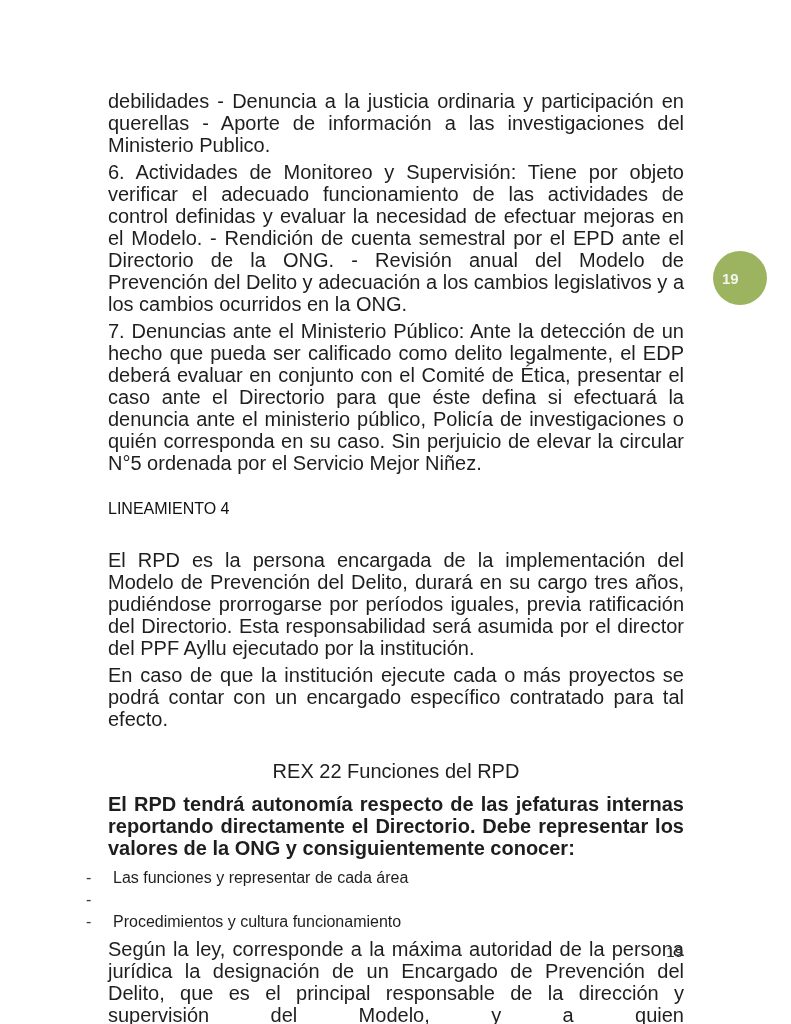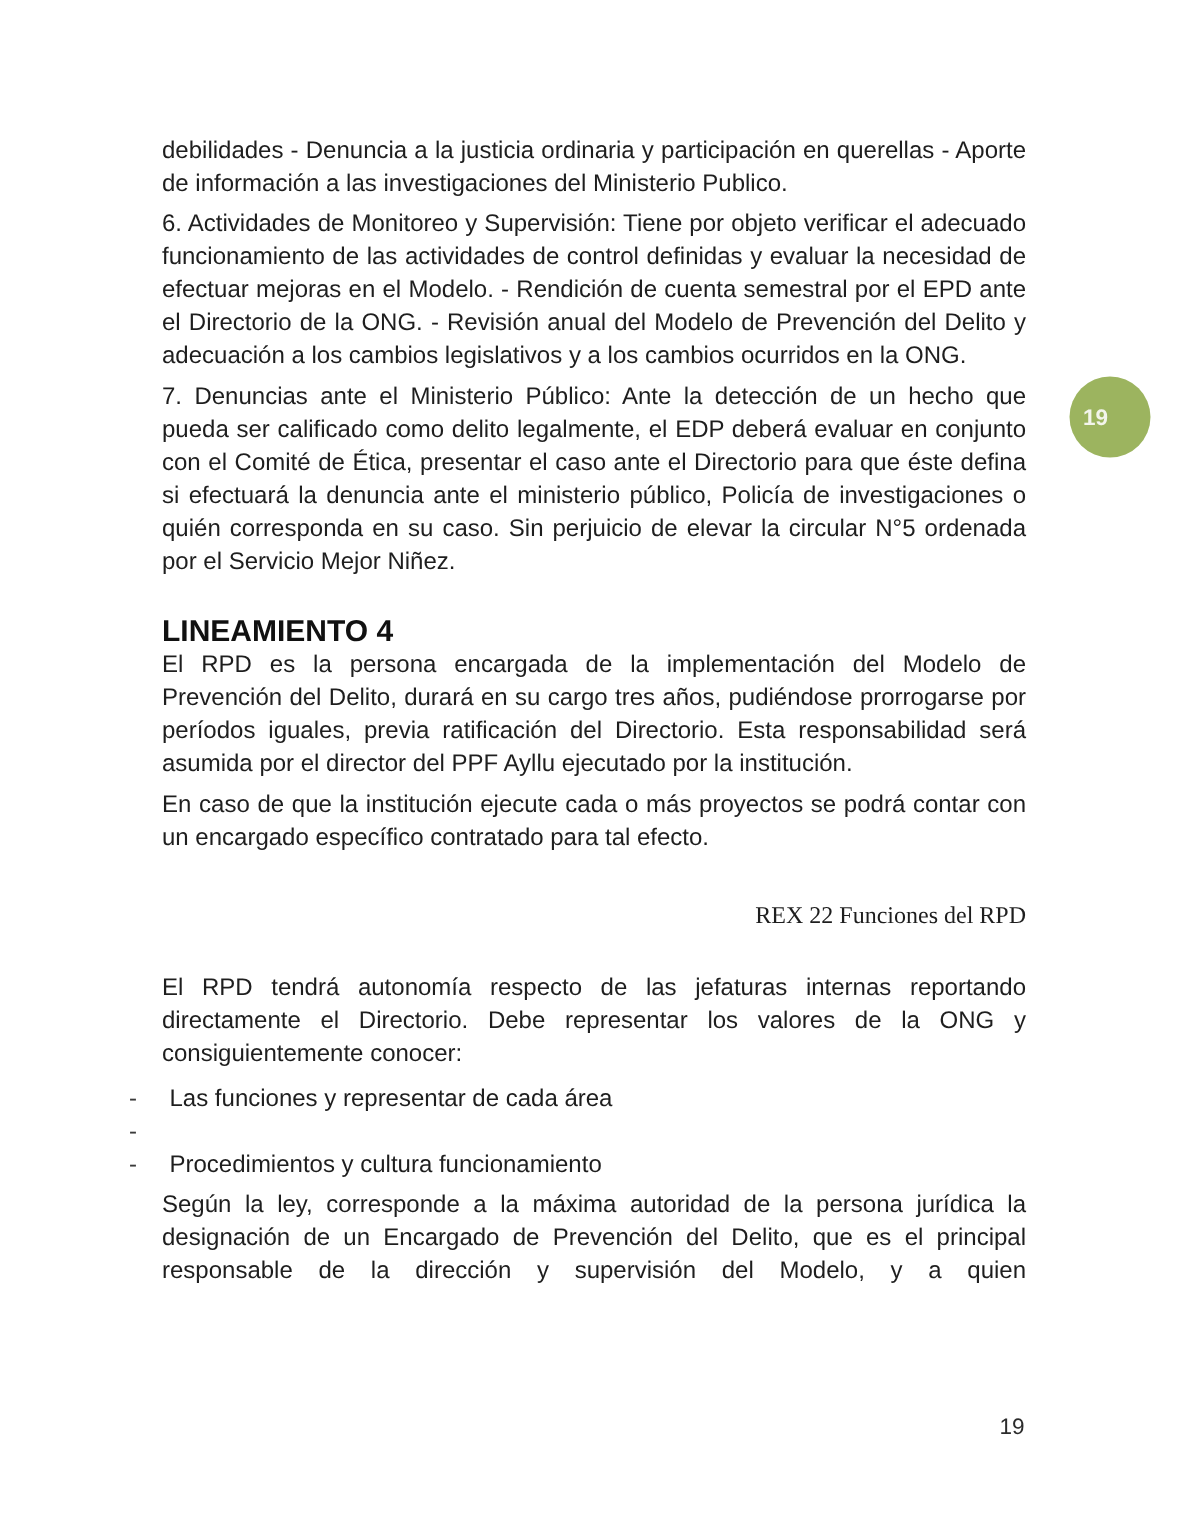--- a/index.html
+++ b/index.html
@@ -13,37 +13,37 @@
     overflow: hidden;
   }
   .content {
     position: absolute;
     left: 108px;
     top: 90px;
     width: 576px;
   }
   .para {
     margin: 0;
-    font-size: 16px;
+    font-size: 20px;
     line-height: 22px;
     text-align: justify;
   }
   .mt-para   { margin-top: 5px; }
-  .mt-after-head { }
+  .mt-after-head { margin-top: 28px; }
   .mt-rex    { margin-top: 30px; }
-  .mt-small  { margin-top: 26px; }
+  .mt-small  { margin-top: 11px; font-weight: bold; }
   .heading {
     margin: 24px 0 0 0;
-    font-size: 20px;
+    font-size: 16px;
     line-height: 22.5px;
-    font-weight: bold;
+    font-weight: normal;
     color: #111111;
   }
   .heading .hline { display: block; white-space: nowrap; }
-  .rex-line { text-align: right; font-family: Liberation Serif, serif; }
+  .rex-line { text-align: center; }
   .dash-list {
     list-style: none;
     margin: 8px 0 0 0;
     padding: 0;
   }
   .dash-list li {
     display: flex;
     margin-left: -22px;
     font-size: 16px;
     line-height: 22px;

